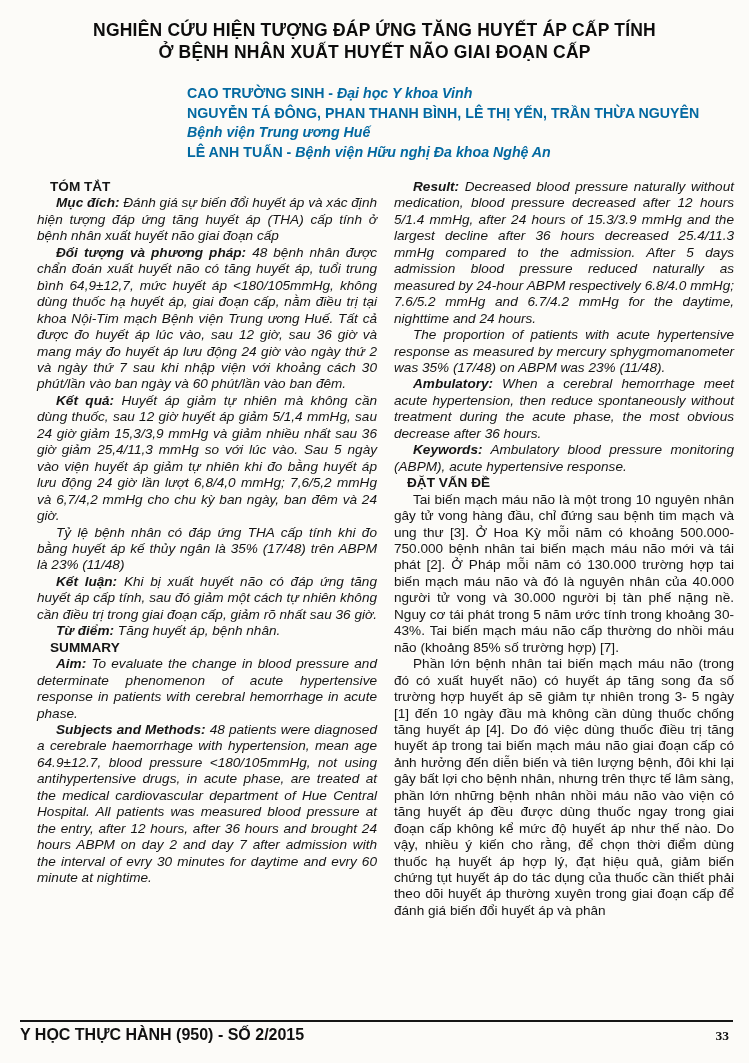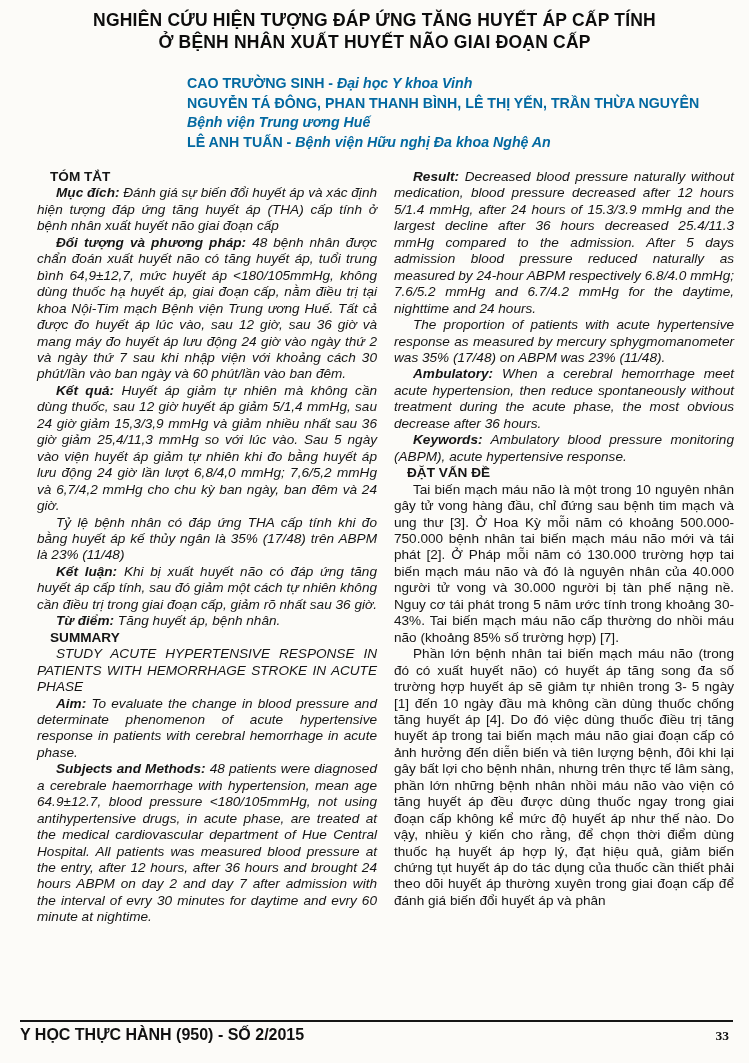--- a/index.html
+++ b/index.html
@@ -6,21 +6,21 @@
   body {
     width:749px; height:1063px;
     background:#fcfbf8;
     font-family:"Liberation Sans", sans-serif;
     color:#151515;
     -webkit-font-smoothing:antialiased;
   }
   .page { position:relative; width:749px; height:1063px; overflow:hidden; }
 
   .title {
-    padding-top:9px;
+    padding-top:19px;
     text-align:center;
     font-weight:bold;
     font-size:17.5px;
     line-height:22px;
     letter-spacing:0.2px;
     color:#0d0d0d;
   }
 
   .authors {
     margin:21px 0 0 187px;
@@ -78,21 +78,20 @@
 
     <div class="col">
       <p class="h">TÓM TẮT</p>
       <p class="it"><b class="lead">Mục đích:</b><span> Đánh giá sự biến đổi huyết áp và xác định hiện tượng đáp ứng tăng huyết áp (THA) cấp tính ở bệnh nhân xuất huyết não giai đoạn cấp</span></p>
       <p class="it"><b class="lead">Đối tượng và phương pháp:</b><span> 48 bệnh nhân được chẩn đoán xuất huyết não có tăng huyết áp, tuổi trung bình 64,9±12,7, mức huyết áp &lt;180/105mmHg, không dùng thuốc hạ huyết áp, giai đoạn cấp, nằm điều trị tại khoa Nội-Tim mạch Bệnh viện Trung ương Huế. Tất cả được đo huyết áp lúc vào, sau 12 giờ, sau 36 giờ và mang máy đo huyết áp lưu động 24 giờ vào ngày thứ 2 và ngày thứ 7 sau khi nhập viện với khoảng cách 30 phút/lần vào ban ngày và 60 phút/lần vào ban đêm.</span></p>
       <p class="it"><b class="lead">Kết quả:</b><span> Huyết áp giảm tự nhiên mà không cần dùng thuốc, sau 12 giờ huyết áp giảm 5/1,4 mmHg, sau 24 giờ giảm 15,3/3,9 mmHg và giảm nhiều nhất sau 36 giờ giảm 25,4/11,3 mmHg so với lúc vào. Sau 5 ngày vào viện huyết áp giảm tự nhiên khi đo bằng huyết áp lưu động 24 giờ lần lượt 6,8/4,0 mmHg; 7,6/5,2 mmHg và 6,7/4,2 mmHg cho chu kỳ ban ngày, ban đêm và 24 giờ.</span></p>
       <p class="it"><span>Tỷ lệ bệnh nhân có đáp ứng THA cấp tính khi đo bằng huyết áp kế thủy ngân là 35% (17/48) trên ABPM là 23% (11/48)</span></p>
       <p class="it"><b class="lead">Kết luận:</b><span> Khi bị xuất huyết não có đáp ứng tăng huyết áp cấp tính, sau đó giảm một cách tự nhiên không cần điều trị trong giai đoạn cấp, giảm rõ nhất sau 36 giờ.</span></p>
       <p class="it"><b class="lead">Từ điểm:</b><span> Tăng huyết áp, bệnh nhân.</span></p>
       <p class="h">SUMMARY</p>
-      <p class="it">STUDY ACUTE HYPERTENSIVE RESPONSE IN PATIENTS WITH HEMORRHAGE STROKE IN ACUTE PHASE</p>
       <p class="it"><b class="lead">Aim:</b><span> To evaluate the change in blood pressure and determinate phenomenon of acute hypertensive response in patients with cerebral hemorrhage in acute phase.</span></p>
       <p class="it"><b class="lead">Subjects and Methods:</b><span> 48 patients were diagnosed a cerebrale haemorrhage with hypertension, mean age 64.9±12.7, blood pressure &lt;180/105mmHg, not using antihypertensive drugs, in acute phase, are treated at the medical cardiovascular department of Hue Central Hospital. All patients was measured blood pressure at the entry, after 12 hours, after 36 hours and brought 24 hours ABPM on day 2 and day 7 after admission with the interval of evry 30 minutes for daytime and evry 60 minute at nightime.</span></p>
     </div>
 
     <div class="col">
       <p class="it"><b class="lead">Result:</b><span> Decreased blood pressure naturally without medication, blood pressure decreased after 12 hours 5/1.4 mmHg, after 24 hours of 15.3/3.9 mmHg and the largest decline after 36 hours decreased 25.4/11.3 mmHg compared to the admission. After 5 days admission blood pressure reduced naturally as measured by 24-hour ABPM respectively 6.8/4.0 mmHg; 7.6/5.2 mmHg and 6.7/4.2 mmHg for the daytime, nighttime and 24 hours.</span></p>
       <p class="it"><span>The proportion of patients with acute hypertensive response as measured by mercury sphygmomanometer was 35% (17/48) on ABPM was 23% (11/48).</span></p>
       <p class="it"><b class="lead">Ambulatory:</b><span> When a cerebral hemorrhage meet acute hypertension, then reduce spontaneously without treatment during the acute phase, the most obvious decrease after 36 hours.</span></p>
       <p class="it"><b class="lead">Keywords:</b><span> Ambulatory blood pressure monitoring (ABPM), acute hypertensive response.</span></p>
       <p class="h">ĐẶT VẤN ĐỀ</p>

